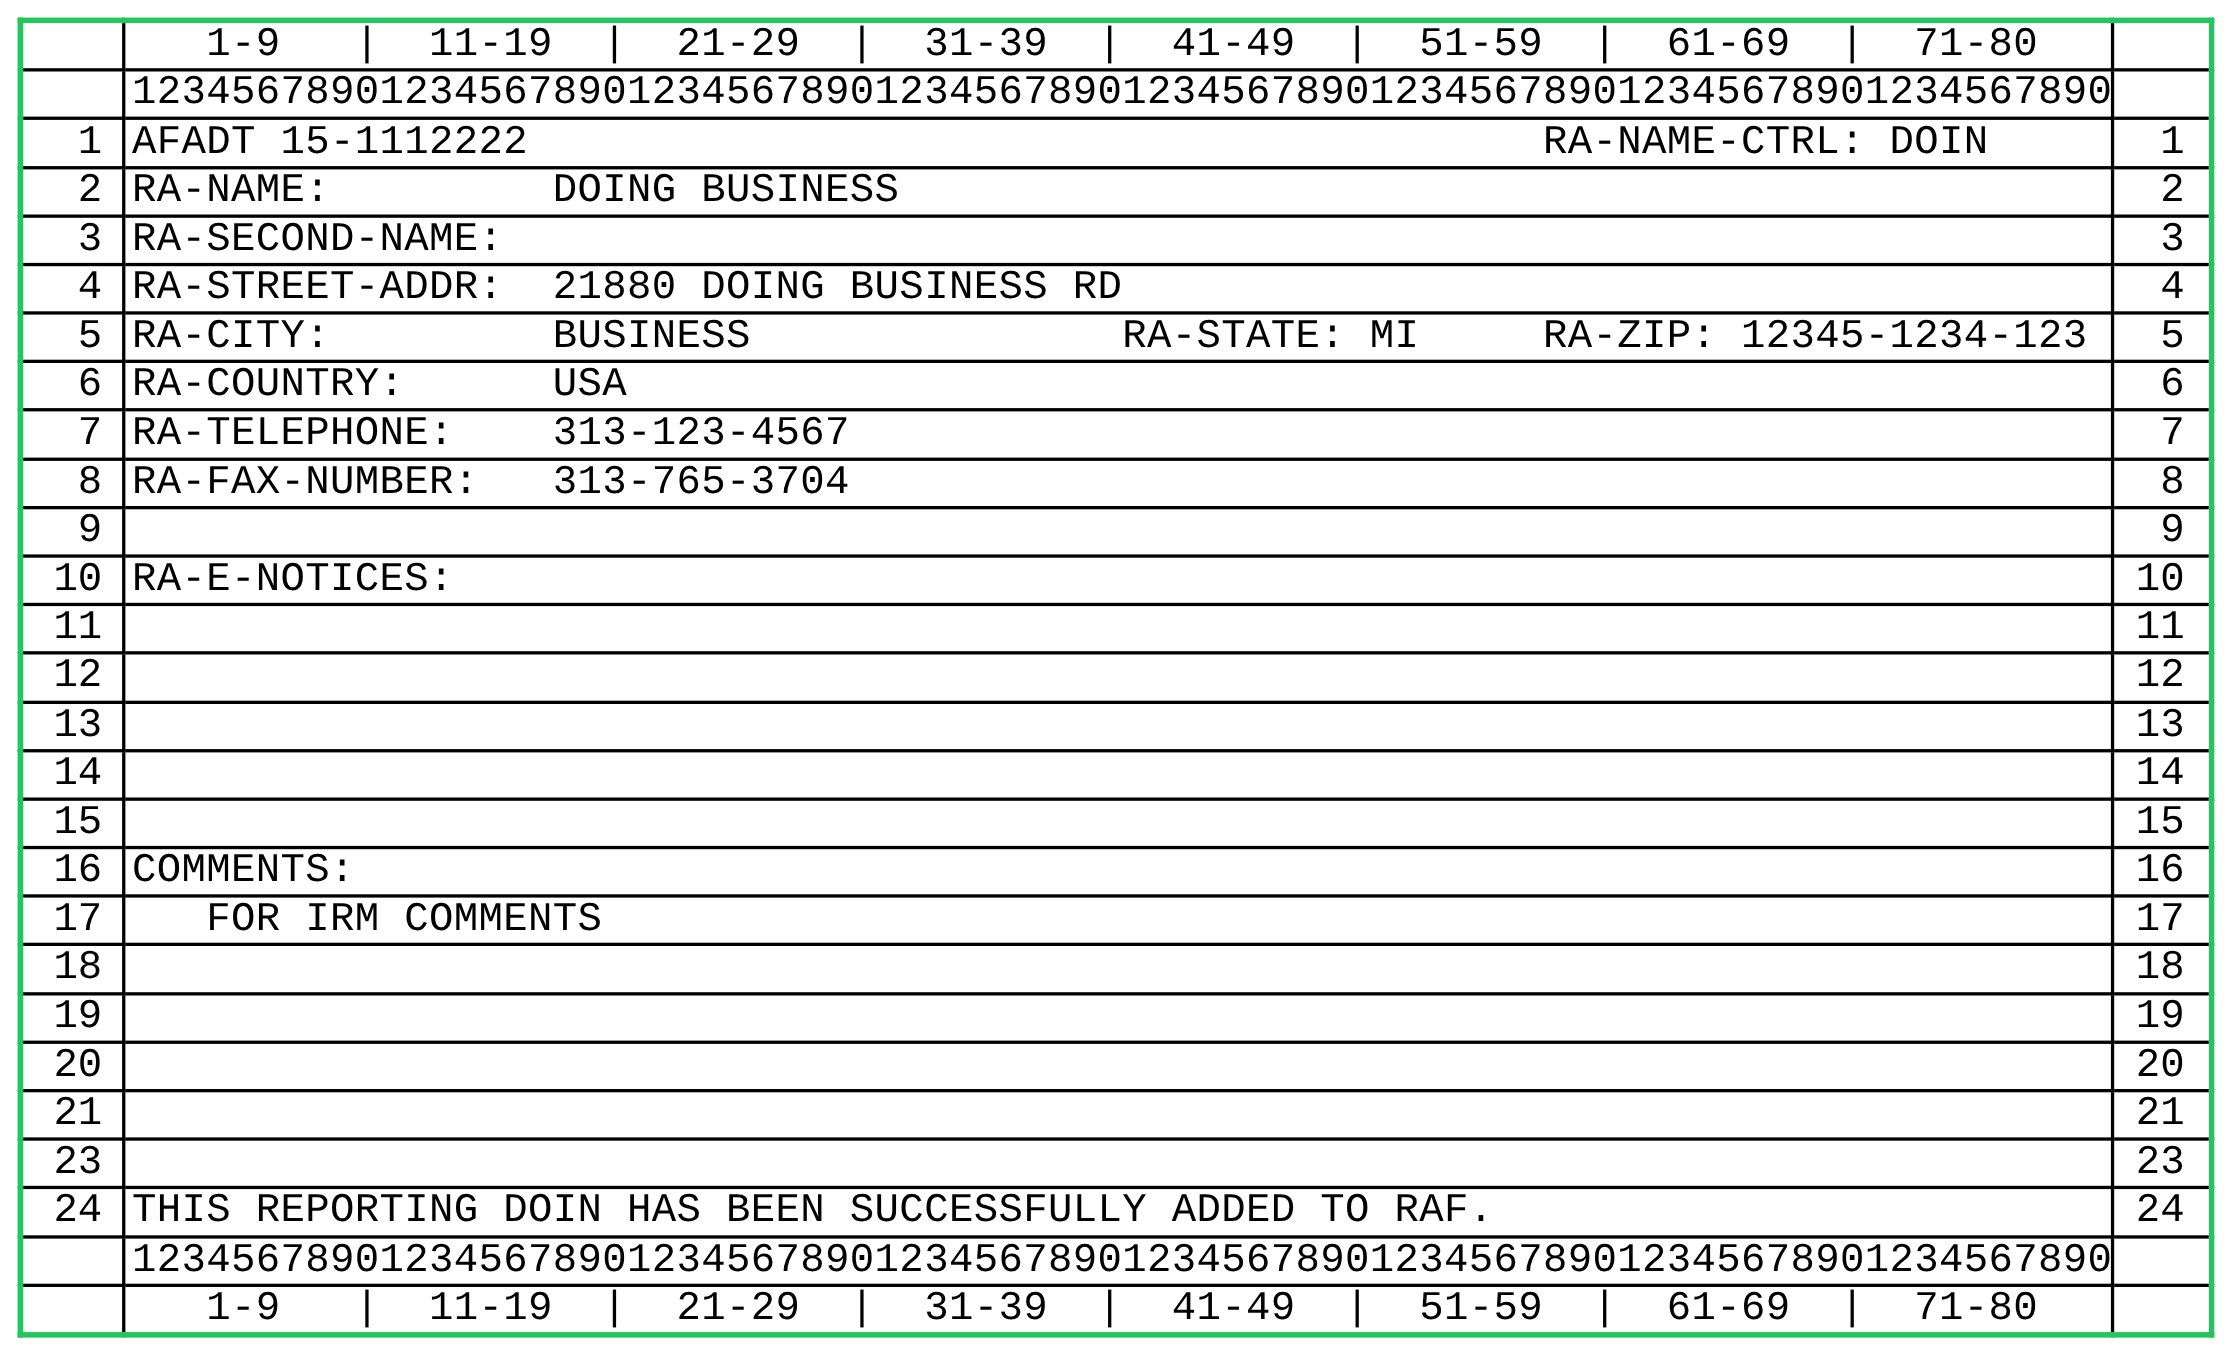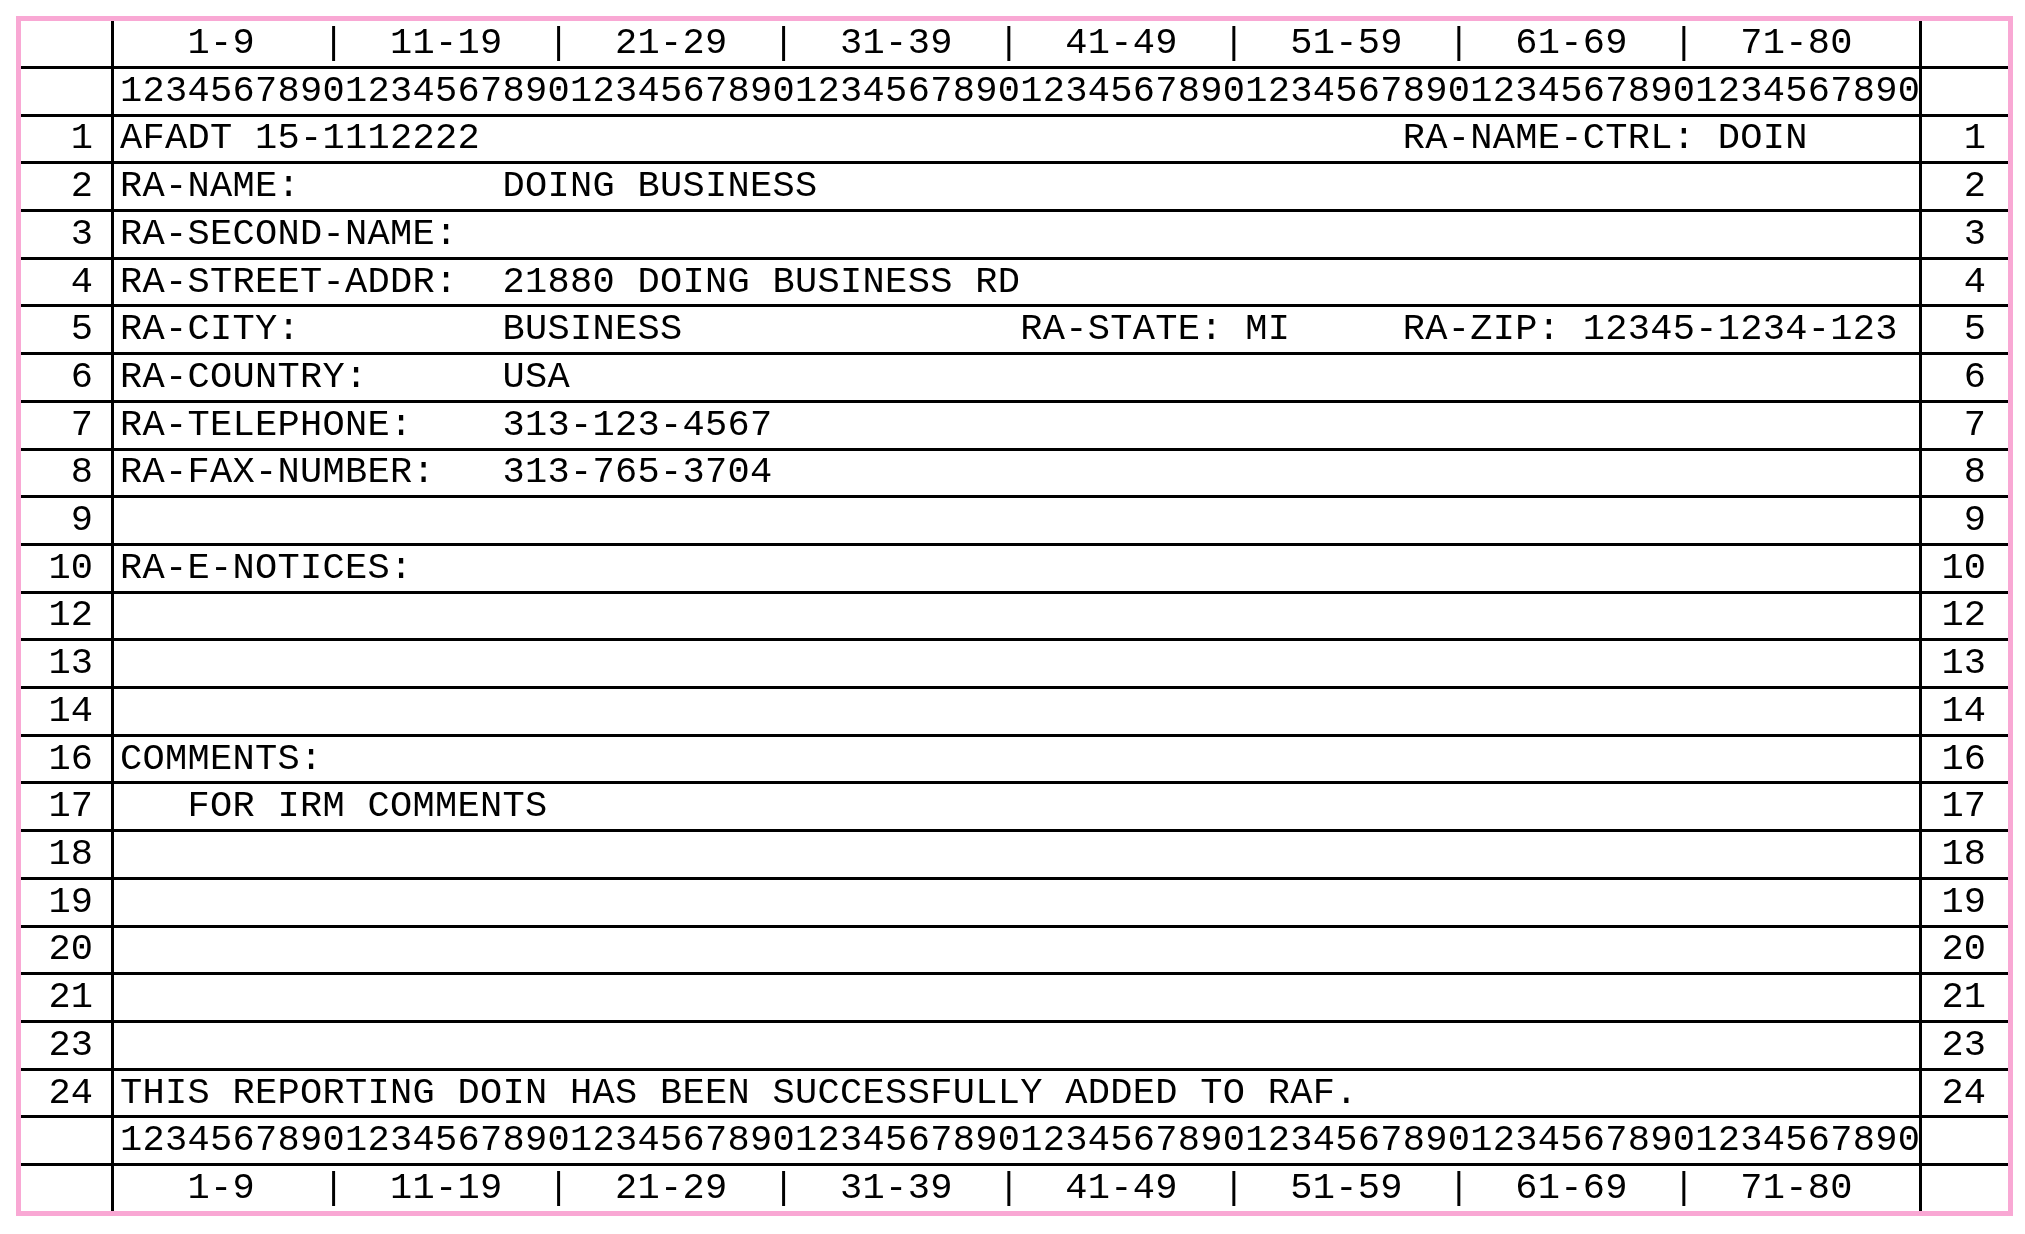--- a/index.html
+++ b/index.html
@@ -18,21 +18,21 @@
     position: absolute;
     left: 16px;
     top: 16px;
   }
   table.grid {
     border-collapse: collapse;
     table-layout: fixed;
     width: 1992px;
     height: 1200px;
     background: #ffffff;
-    border: 5px solid #f9a8d4;
+    border: 5px solid #22c55e;
   }
   col.c-num-left  { width: 94px;  }
   col.c-text      { width: 1808px;}
   col.c-num-right { width: 90px;  }
   td {
     border: 3px solid #000000;
     padding: 0;
     font-size: 37px;
     line-height: 1;
     vertical-align: middle;
@@ -129,39 +129,49 @@
     <td class="content"></td>
     <td class="num num-r">9</td>
   </tr>
 
   <tr>
     <td class="num">10</td>
     <td class="content">RA-E-NOTICES:</td>
     <td class="num num-r">10</td>
   </tr>
 
+  <tr>
+    <td class="num">11</td>
+    <td class="content"></td>
+    <td class="num num-r">11</td>
+  </tr>
 
   <tr>
     <td class="num">12</td>
     <td class="content"></td>
     <td class="num num-r">12</td>
   </tr>
 
   <tr>
     <td class="num">13</td>
     <td class="content"></td>
     <td class="num num-r">13</td>
   </tr>
 
   <tr>
     <td class="num">14</td>
     <td class="content"></td>
     <td class="num num-r">14</td>
   </tr>
 
+  <tr>
+    <td class="num">15</td>
+    <td class="content"></td>
+    <td class="num num-r">15</td>
+  </tr>
 
   <tr>
     <td class="num">16</td>
     <td class="content">COMMENTS:</td>
     <td class="num num-r">16</td>
   </tr>
 
   <tr>
     <td class="num">17</td>
     <td class="content">   FOR IRM COMMENTS</td>

